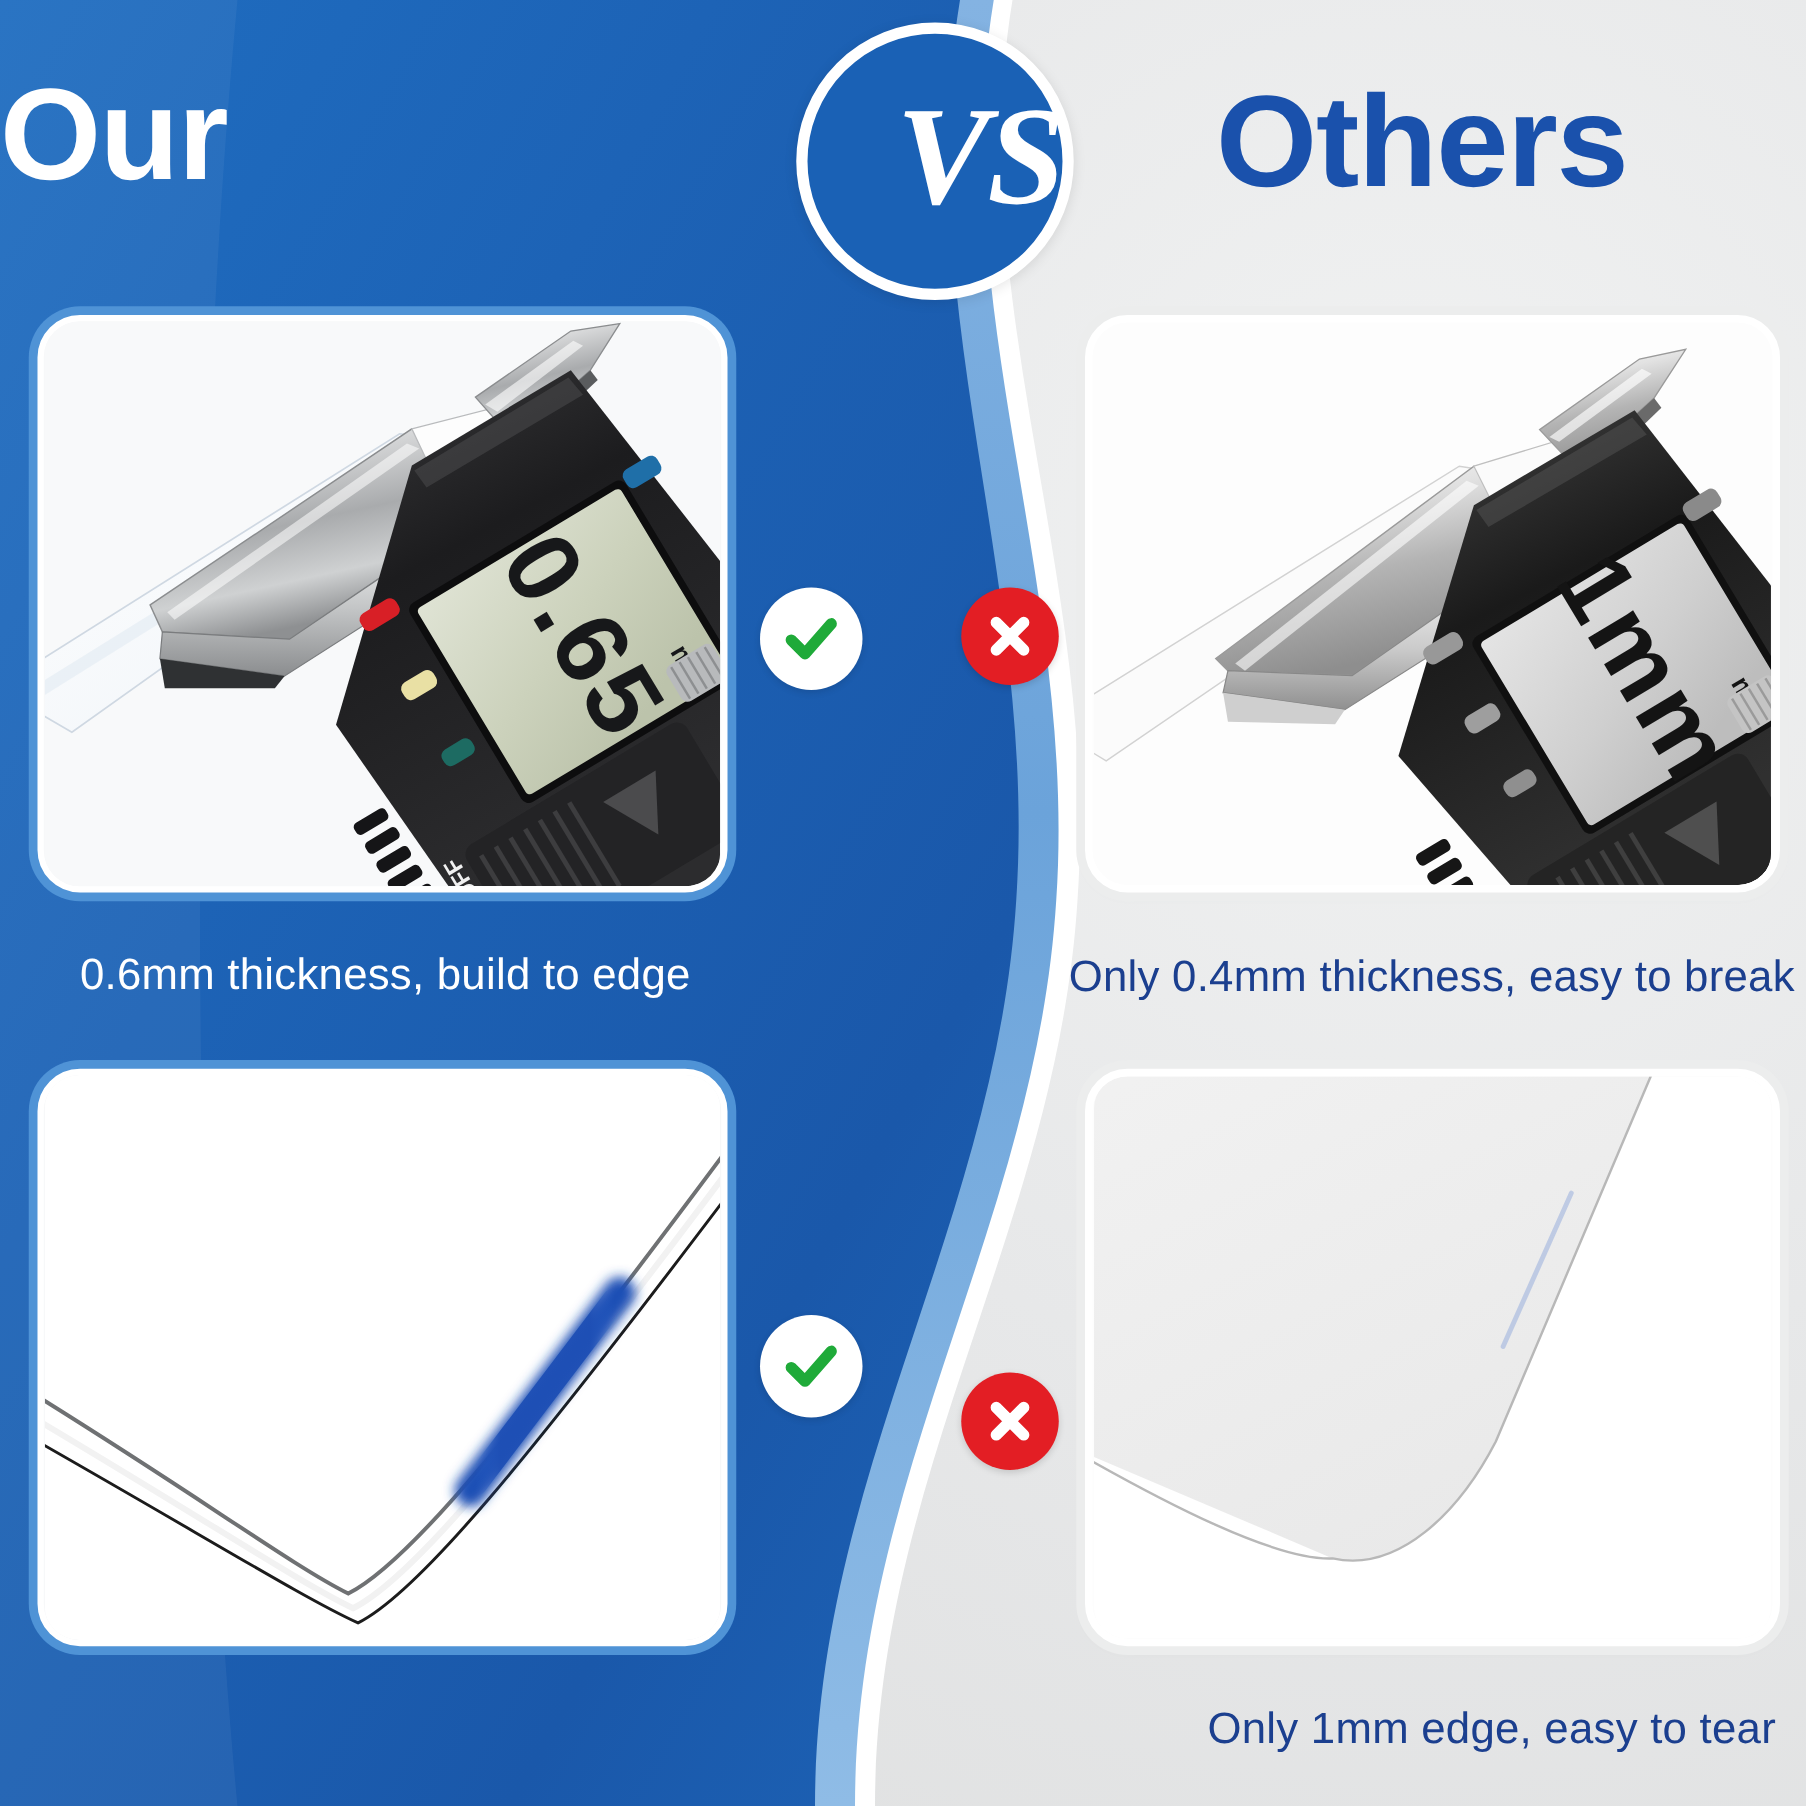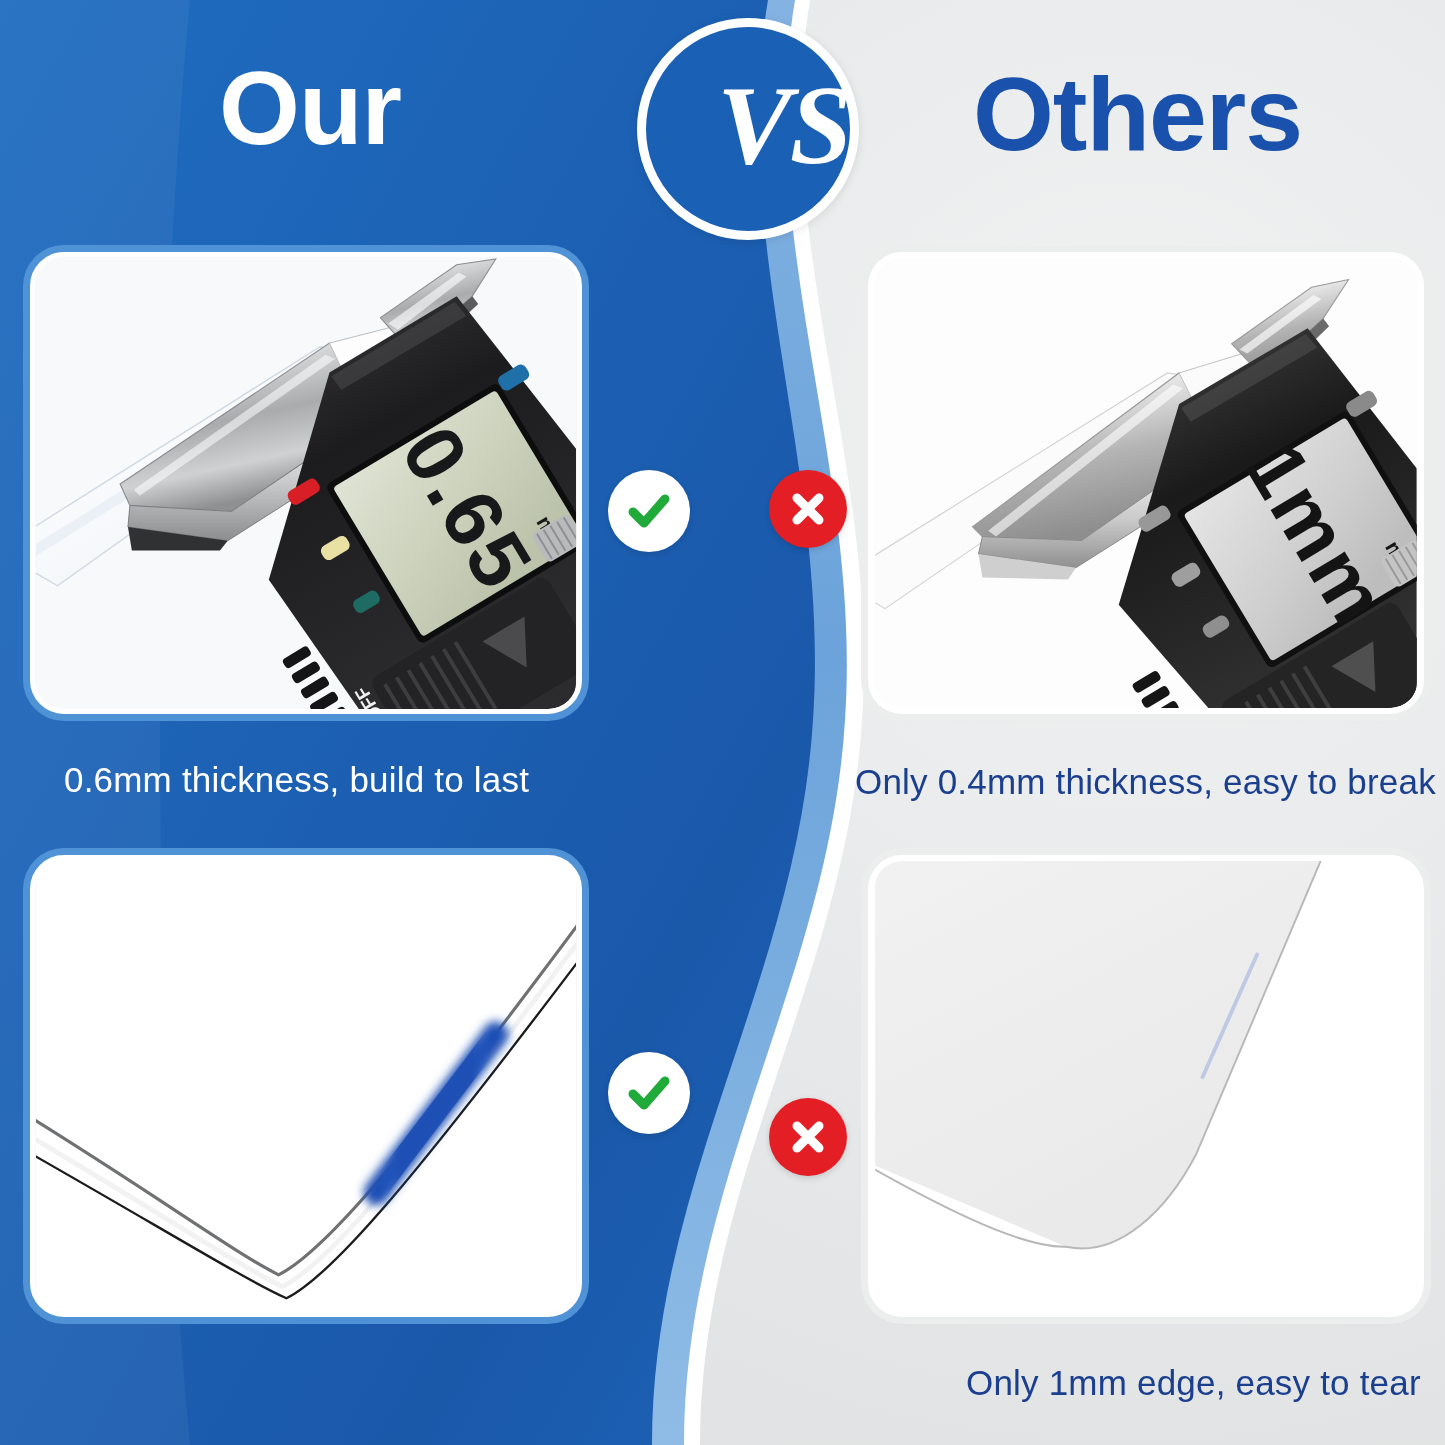--- a/index.html
+++ b/index.html
@@ -18,21 +18,21 @@
     position:absolute;inset:0;
     background:radial-gradient(circle at 78% 30%, #f1f2f2 0%, #e7e8e9 45%, #dcdddd 100%);
   }
 
   
   .curve-wrap{position:absolute;inset:0;}
   .curve-wrap svg{display:block;width:1445px;height:1445px;}
 
   
   .hdr{position:absolute;top:0;height:215px;display:flex;align-items:center;}
-  .hdr-our{left:0;width:620px;justify-content:center;}
+  .hdr-our{left:0;width:620px;justify-content:flex-start;}
   .hdr-others{left:830px;width:615px;justify-content:center;}
   .title{
     font-size:104px;font-weight:bold;letter-spacing:-1px;line-height:1;
     font-family:"Liberation Sans",sans-serif;
   }
   .title-our{color:#ffffff;}
   .title-others{color:#1a51ac;margin-top:13px;}
 
   
   .vs-badge{
@@ -272,21 +272,21 @@
                 <rect x="262" y="442" width="30" height="11" rx="4"></rect>
                 <rect x="262" y="460" width="30" height="11" rx="4"></rect>
               </g>
             </g>
           </g>
         </svg>
       </div>
     </div>
   </div>
 
-  <div class="cap cap-left" id="cap-tl">0.6mm thickness, build to last</div>
+  <div class="cap cap-left" id="cap-tl">0.6mm thickness, build to edge</div>
 
   <div class="card card-right" id="card-tr">
     <div class="card-inner">
       <div class="caliper">
         <svg viewBox="0 0 556 462" xmlns="http://www.w3.org/2000/svg" aria-hidden="true">
           <defs>
             <linearGradient id="gSteelA" x1="0" y1="0" x2="0.3" y2="1">
               <stop offset="0%" stop-color="#ffffff"></stop>
               <stop offset="30%" stop-color="#e2e2e2"></stop>
               <stop offset="60%" stop-color="#b4b4b4"></stop>

